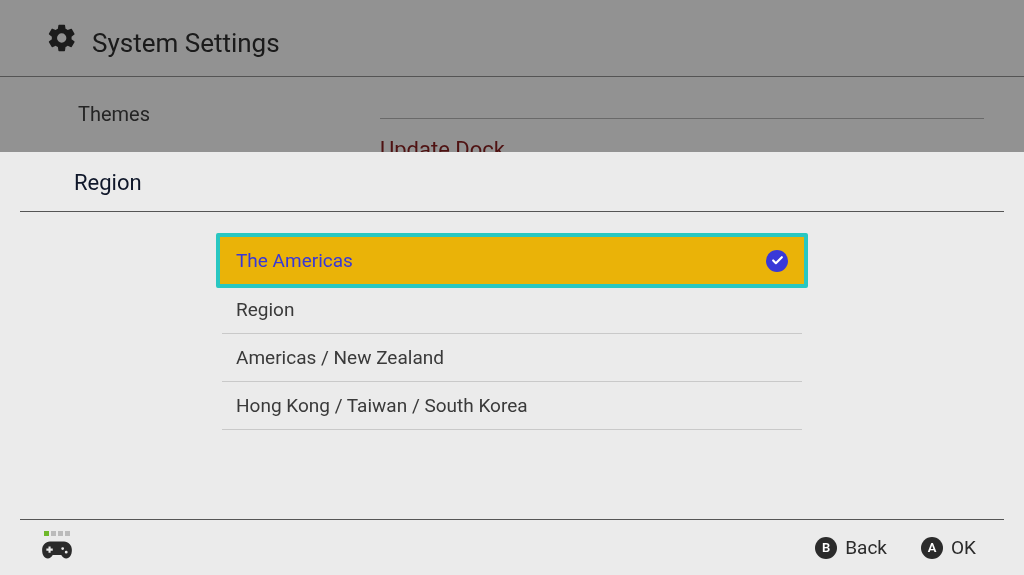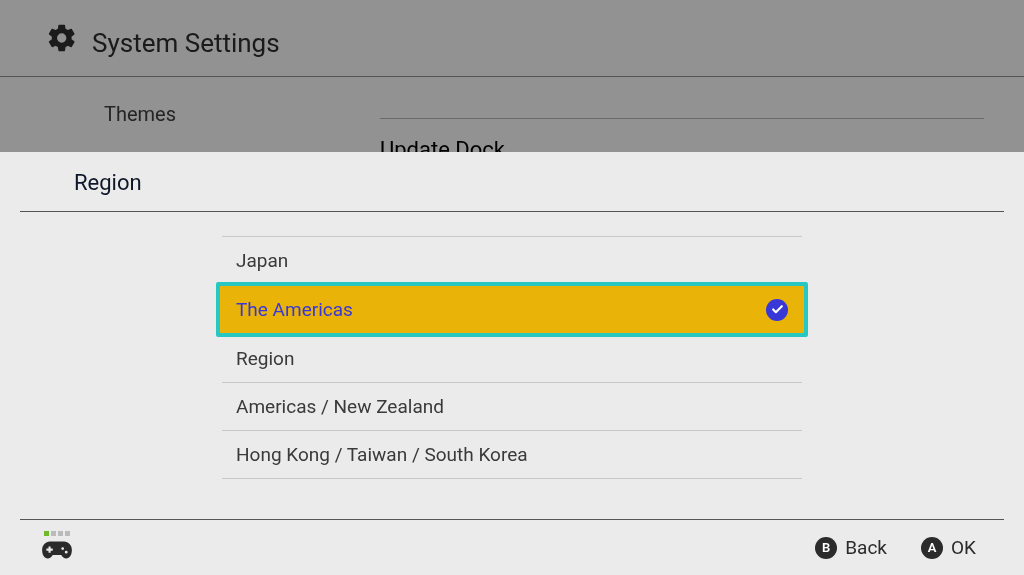--- a/index.html
+++ b/index.html
@@ -39,39 +39,38 @@
       width: 32px;
       height: 32px;
       color: #2b2b2b;
     }
     .bg-body {
       display: flex;
     }
     .bg-sidebar {
       width: 330px;
       padding-top: 12px;
-      padding-left: 26px;
     }
     .bg-sidebar-item {
       padding: 13px 0 13px 78px;
       font-size: 20px;
       color: #3a3a3a;
     }
     .bg-main {
       flex: 1;
       padding: 10px 40px 0 50px;
     }
     .bg-main-item-partial {
       height: 32px;
       border-bottom: 1px solid #aaa;
     }
     .bg-main-item {
       padding: 18px 0;
       font-size: 22px;
-      color: #000000;
+      color: #7f1d1d;
       border-bottom: 1px solid #0c4a6e;
     }
     
     .modal-layer {
       position: absolute;
       left: 0;
       right: 0;
       top: 152px;
       bottom: 0;
       background: #ebebeb;
@@ -219,23 +218,20 @@
   </div>
 </div>
 
 <div class="modal-layer">
   <div class="modal-header">
     <span class="modal-title">Region</span>
   </div>
 
   <div class="region-list">
     <div class="region-inner" id="region-inner">
-        <div class="region-item">
-          <span>Japan</span>
-        </div>
         <div class="region-item selected">
           <span>The Americas</span>
           <span class="check">
             <svg viewBox="0 0 24 24" fill="none" stroke="currentColor" stroke-width="4" stroke-linecap="round" stroke-linejoin="round">
               <polyline points="4 12 9 17 20 6"></polyline>
             </svg>
           </span>
         </div>
         <div class="region-item">
           <span>Region</span>

